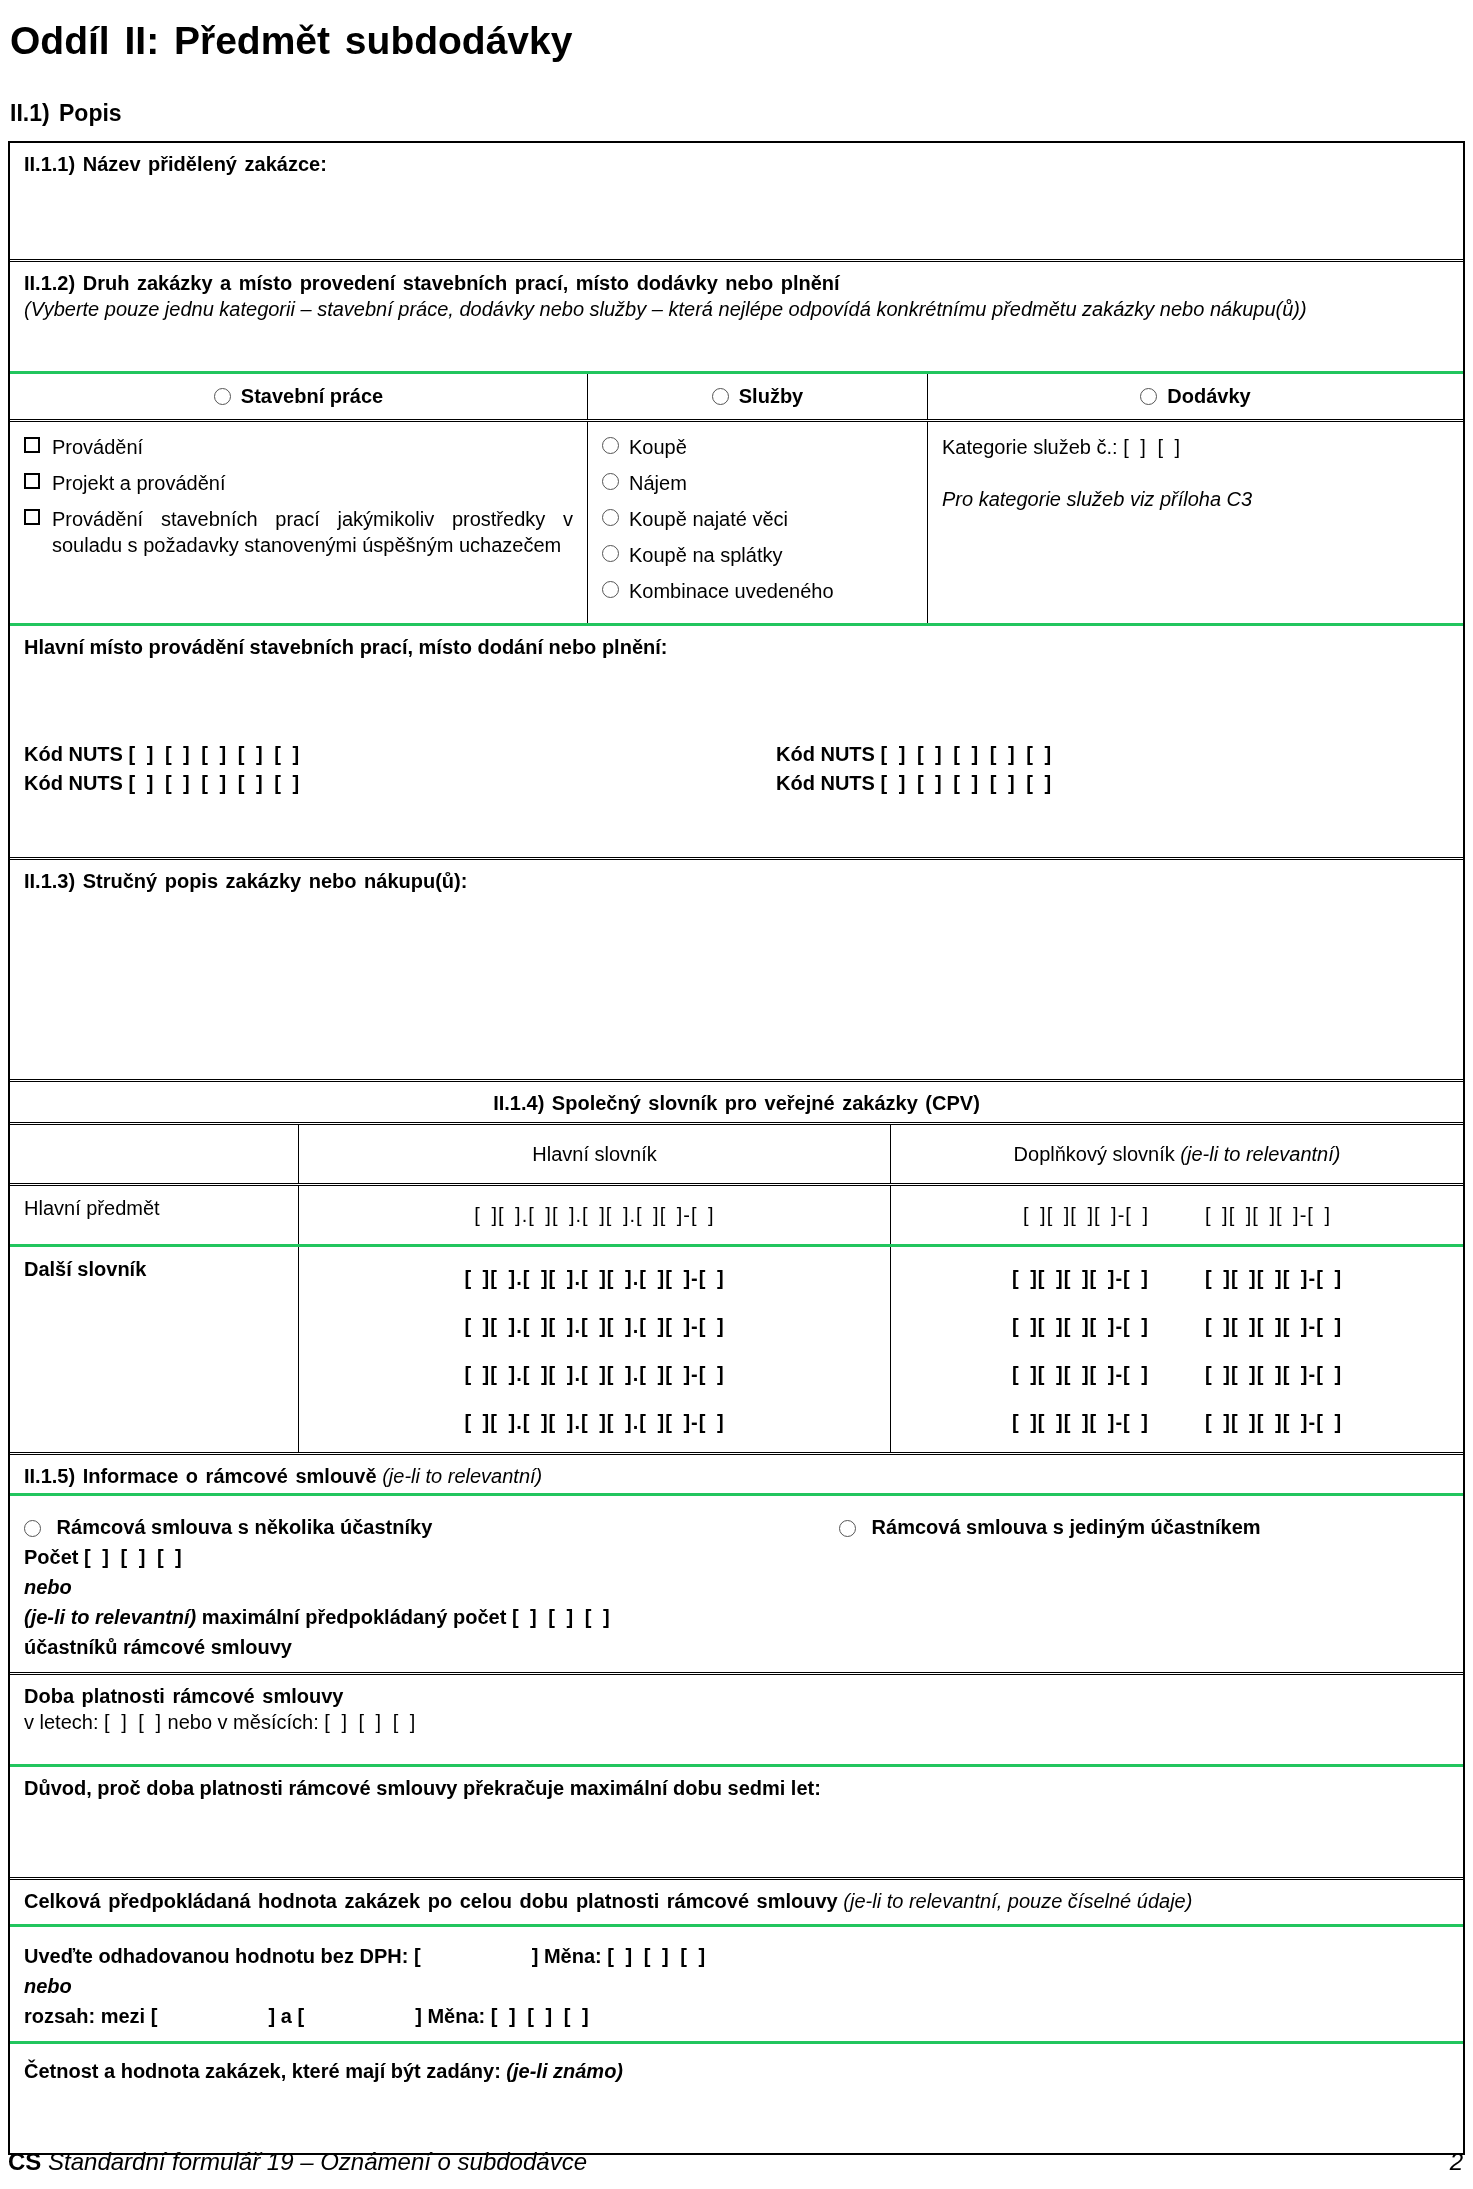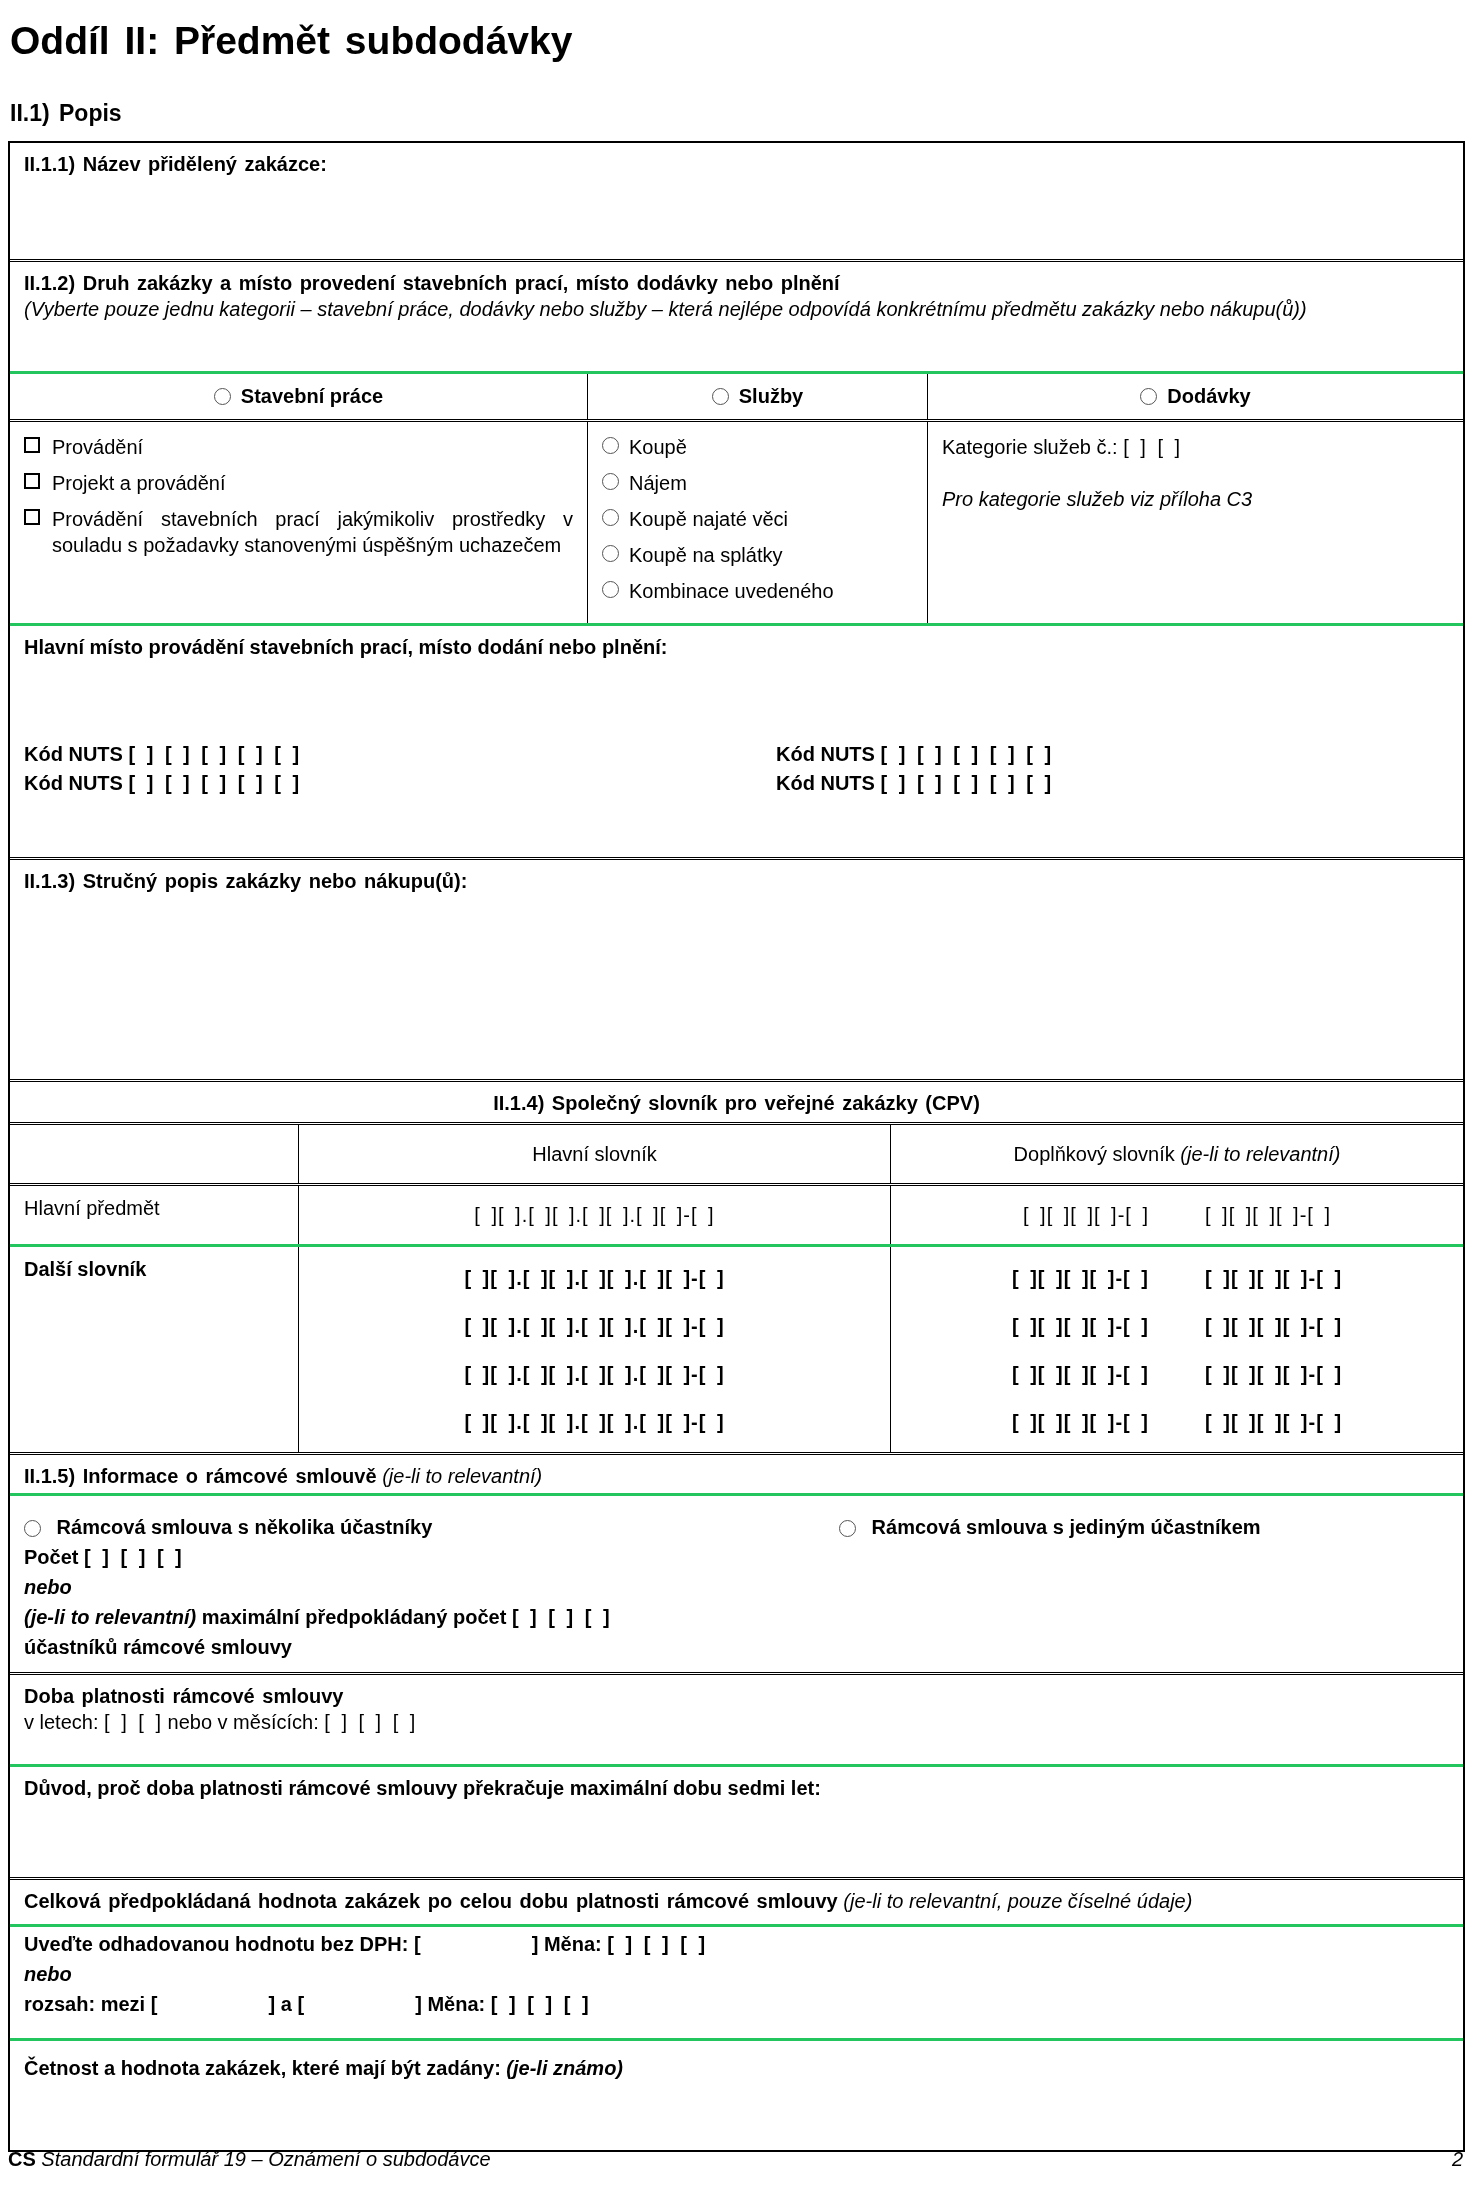--- a/index.html
+++ b/index.html
@@ -39,21 +39,21 @@
   
   .cpvgrid{display:grid;grid-template-columns:288px 592px 1fr;}
   .cpvgrid > .cell + .cell{border-left:1px solid #000;}
   .cpv-center{display:flex;align-items:center;justify-content:center;text-align:center;}
   .cpvline{display:flex;justify-content:center;gap:56px;margin:7px 0;}
   .cpvline-main{display:flex;justify-content:center;margin:7px 0;}
   
   .fw2{display:grid;grid-template-columns:815px 1fr;margin:10px 0 4px 0;}
   .fwline{margin:4px 0;}
   .footer{position:absolute;left:8px;right:10px;top:2146px;display:flex;
-          justify-content:space-between;font-size:20px;}
+          justify-content:space-between;font-size:24px;}
 </style>
 </head>
 <body>
 
 <div class="page">
 
   <div class="h1">Oddíl II: Předmět subdodávky</div>
   <div class="h2">II.1) Popis</div>
 
   <div class="formbox">
@@ -270,21 +270,21 @@
     <div class="sec sep-s" style="min-height:112px;">
       <div>Důvod, proč doba platnosti rámcové smlouvy překračuje maximální dobu sedmi let:</div>
       <div style="height:68px;"></div>
     </div>
 
     <div class="sec sep-d" style="padding-bottom:10px;">
       <span class="b just">Celková předpokládaná hodnota zakázek po celou dobu platnosti rámcové smlouvy</span>
       <span class="i">(je-li to relevantní, pouze číselné údaje)</span>
     </div>
 
-    <div class="sec sep-s" style="min-height:114px;padding-top:0;">
+    <div class="sec sep-s" style="min-height:114px;padding-top:12px;">
       <div class="fwline">
         <span>Uveďte odhadovanou hodnotu bez DPH:</span>
         <span>[&nbsp;&nbsp;&nbsp;&nbsp;&nbsp;&nbsp;&nbsp;&nbsp;&nbsp;&nbsp;&nbsp;&nbsp;&nbsp;&nbsp;&nbsp;&nbsp;&nbsp;&nbsp;&nbsp;&nbsp;]</span>
         <span>Měna:</span>
         <span class="bk">[ ] [ ] [ ]</span>
       </div>
       <div class="fwline i">nebo</div>
       <div class="fwline">
         <span>rozsah: mezi</span>
         <span>[&nbsp;&nbsp;&nbsp;&nbsp;&nbsp;&nbsp;&nbsp;&nbsp;&nbsp;&nbsp;&nbsp;&nbsp;&nbsp;&nbsp;&nbsp;&nbsp;&nbsp;&nbsp;&nbsp;&nbsp;]</span>

